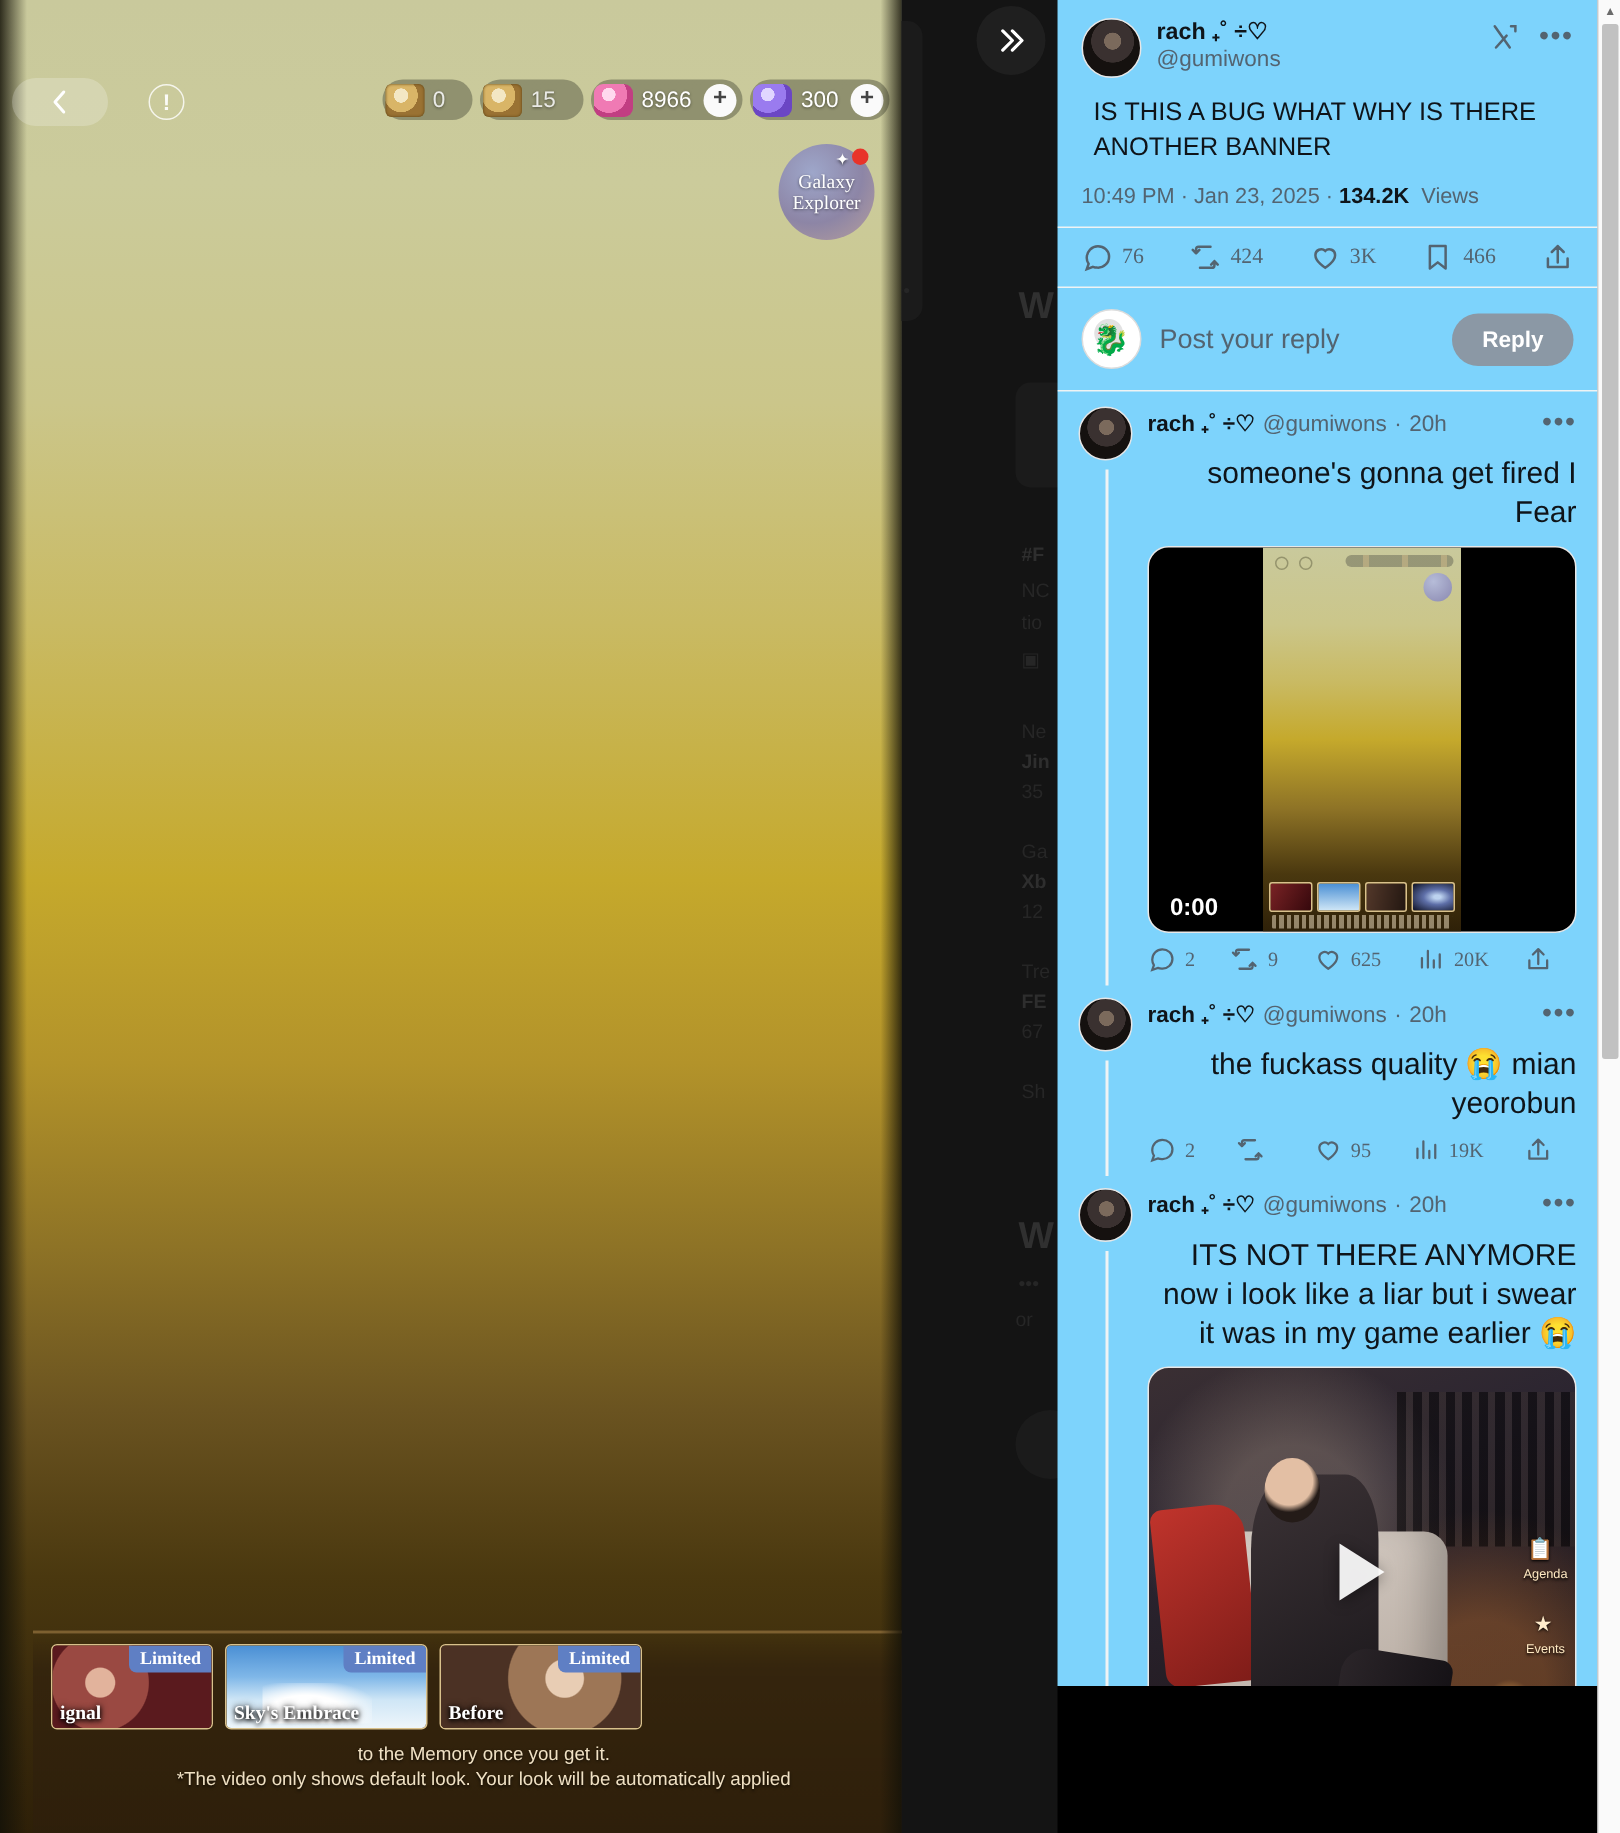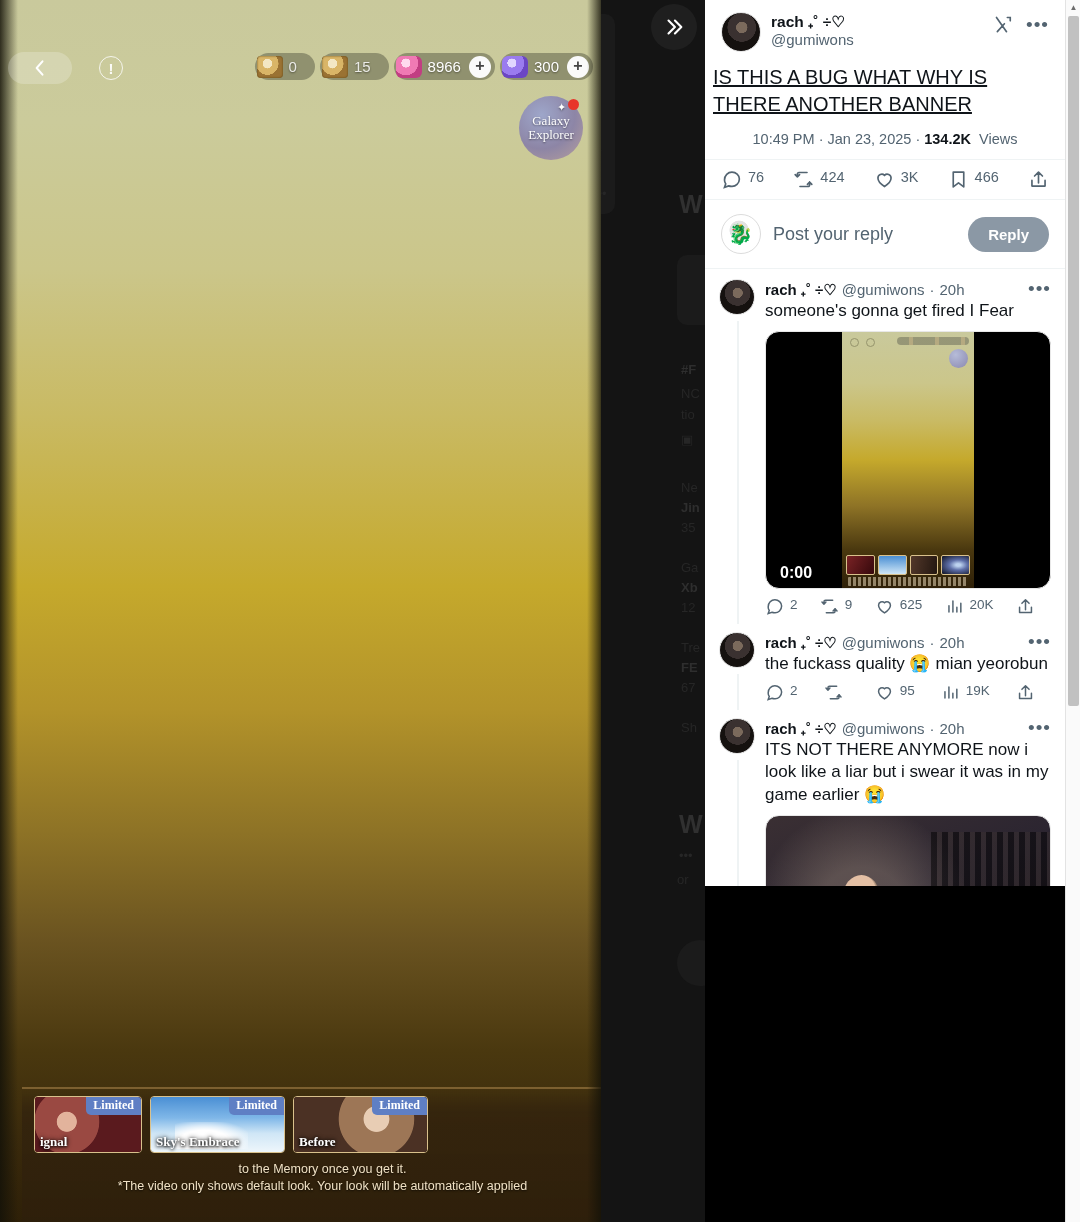--- a/index.html
+++ b/index.html
@@ -126,22 +126,22 @@
   .gut-ghost.big { font-size:25px; font-weight:bold; color:#303030; }
   .gut-card { position:absolute; background:#1b1b1b; border-radius:10px; }
   #expand-btn {
     position:absolute; left:50px; top:4px; width:46px; height:46px; border-radius:50%;
     background:#1f1f1f; display:flex; align-items:center; justify-content:center;
   }
   #expand-btn svg{ width:22px; height:22px; }
 
   
   #x-panel {
-    position:absolute; left:705px; top:0; width:360px; height:886px;
-    background:#ffffff; color:#0f1419; overflow:hidden;
+    position:absolute; left:705px; top:0; width:360px; height:1124px;
+    background:#7dd3fc; color:#0f1419; overflow:hidden;
   }
   .avatar { width:40px; height:40px; border-radius:50%; flex:none;
     background:radial-gradient(circle at 52% 38%, #7b6a5c 0 18%, #3a3130 19% 46%, #15110f 47% 100%);
     border:1px solid #e6e6e6; }
   .avatar.sm { width:36px; height:36px; }
   .avatar.placeholder {
     background:#fff; border:1px solid #dcdcdc;
     background-image:
       radial-gradient(circle at 45% 40%, rgba(140,140,140,.25) 0 30%, rgba(255,255,255,0) 32%);
   }
@@ -149,47 +149,47 @@
     color:#9aa0a6; font-size:20px; }
 
   .tw-head { padding:12px 16px 0 16px; display:flex; align-items:flex-start; }
   .tw-names { margin-left:10px; flex:1; }
   .tw-name { font-weight:bold; font-size:15.5px; line-height:1.25; }
   .tw-handle { color:#536471; font-size:15px; line-height:1.25; }
   .tw-top-icons { display:flex; align-items:center; gap:12px; margin-top:3px; }
   .x-logo { width:20px; height:20px; color:#536471; }
   .dots { color:#536471; font-size:19px; line-height:10px; letter-spacing:1px; }
 
-  .tw-text { padding:12px 16px 0 8px; font-size:20px; line-height:1.33;text-decoration:underline; }
-  .tw-meta { padding:14px 16px 12px 16px; color:#536471; font-size:14.5px;text-align:center; }
+  .tw-text { padding:12px 16px 0 24px; font-size:17px; line-height:1.33; }
+  .tw-meta { padding:14px 16px 12px 16px; color:#536471; font-size:14.5px; }
   .tw-meta b { color:#0f1419; font-weight:bold; }
 
   .metrics { display:flex; align-items:center; color:#536471; font-size:13.5px; }
-  .metrics .m { display:flex; align-items:flex-start; gap:6px; }
+  .metrics .m { display:flex; align-items:center; gap:6px;font-family:Liberation Serif, serif; }
   .metrics svg { width:19px; height:19px; fill:none; stroke:#536471; stroke-width:1.9; }
   .m-main { padding:9px 16px; border-top:1px solid #eff3f4; border-bottom:1px solid #eff3f4;
             justify-content:space-between; }
   .m-main svg { width:21px; height:21px; }
   .m-main .m { font-size:14.5px; }
 
   .reply-box { display:flex; align-items:center; padding:14px 16px; gap:12px;
                border-bottom:1px solid #eff3f4; }
   .reply-ph { flex:1; color:#536471; font-size:18px; }
   .reply-btn { background:#8b98a5; color:#fff; font-weight:bold; font-size:15px;
                border-radius:18px; padding:9px 20px; }
 
   .reply-item { position:relative; padding:10px 14px 4px 14px; }
   .thread-line { position:absolute; left:32px; top:52px; bottom:-2px; width:2px; background:#eff3f4; }
   .ri-head { display:flex; align-items:flex-start; gap:10px; }
   .ri-body { flex:1; min-width:0; }
   .ri-line1 { display:flex; align-items:baseline; gap:5px; font-size:15px; }
   .ri-name { font-weight:bold; }
   .ri-handle, .ri-time { color:#536471; }
   .ri-dots { margin-left:auto; color:#536471; font-size:19px; line-height:8px; letter-spacing:1px; }
-  .ri-text { font-size:17px; line-height:1.3; margin-top:1px; word-wrap:break-word; }
+  .ri-text { font-size:20px; line-height:1.3; margin-top:12px; word-wrap:break-word;text-align:right; }
   .ri-metrics { padding:8px 0 2px 0; justify-content:space-between; max-width:270px; }
 
   
   .media { margin-top:9px; border-radius:14px; overflow:hidden; position:relative;
            border:1px solid #e8e8e8; }
   .vid1 { height:258px; background:#000; display:flex; justify-content:center; position:relative; }
   .vid1-inner { width:132px; height:100%;
     background:linear-gradient(to bottom, #c9c99c 0%, #cbc68a 20%, #c9ba63 35%,
       #c5a92c 50%, #8e7326 68%, #4a380f 85%, #2e2008 100%); position:relative; }
   .vid1-topicons { position:absolute; left:8px; top:6px; display:flex; gap:7px; opacity:.55; }

